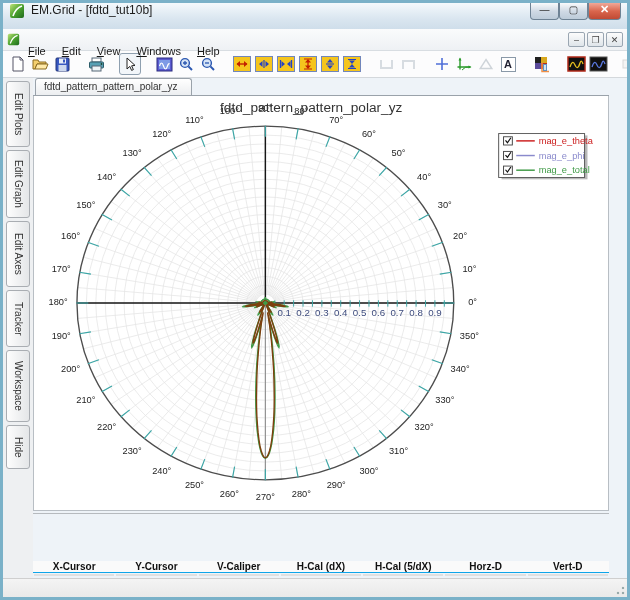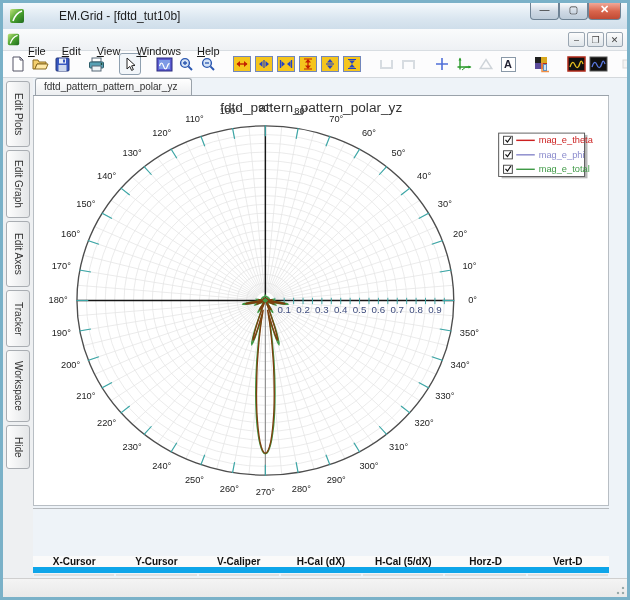--- a/index.html
+++ b/index.html
@@ -7,21 +7,21 @@
   .window{
     width:630px;height:600px;
     border:3px solid #7ab1c8;
     background:#eef3f8;
     display:flex;flex-direction:column;
     font-family:"Liberation Sans", sans-serif;
     position:relative;overflow:hidden;
   }
   
   .titlebar{height:26px;flex:0 0 26px;background:linear-gradient(#f4f9fc,#dae6f0 60%,#cfdeea);
-    display:flex;align-items:center;padding:0 6px;position:relative;gap:28px;}
+    display:flex;align-items:flex-start;padding:0 6px;position:relative;}
   .titlebar .ttl{font-size:12px;color:#1c1c1c;margin-left:6px;}
   .appicon{width:16px;height:16px;display:inline-block;}
   .capbtns{position:absolute;right:6px;top:-1px;display:flex;}
   .capbtn{width:29px;height:18px;border:1px solid #6e8294;border-top:none;
     background:linear-gradient(#fefefe,#cfd9e4 55%,#bccbd9);
     border-radius:0 0 4px 4px;margin-left:0;display:flex;align-items:center;justify-content:center;
     font-size:10px;color:#333;line-height:1;}
   .capbtn.close{width:33px;background:linear-gradient(#f3b0a0,#d9654c 55%,#c04a34);color:#fff;
     font-weight:bold;font-size:11px;}
   .capbtn .glyph{transform:translateY(-1px);}
@@ -55,21 +55,21 @@
   .doctabbar{height:18px;flex:0 0 18px;display:flex;align-items:flex-end;border-bottom:1px solid #9aa2aa;}
   .doctab{height:17px;background:linear-gradient(#ffffff,#eceef0);border:1px solid #9aa2aa;
     border-bottom:none;border-radius:3px 3px 0 0;font-size:10px;color:#333;
     padding:2px 14px 0 8px;margin-left:2px;}
   .plotwrap{flex:1;position:relative;background:#ffffff;border:1px solid #b8bec4;border-top:none;min-height:0;}
   .plotwrap svg{position:absolute;inset:0;width:100%;height:100%;}
   
   .readout{flex:0 0 30px;display:flex;flex-direction:column;margin-top:2px;border-top:1px solid #b6babe;}
   .ro-row{display:flex;flex:1;}
   .ro-h{flex:1;font-size:10px;font-weight:bold;color:#111;display:flex;align-items:center;
-    justify-content:center;background:#fafafa;border-bottom:6px solid #0ea5e9;margin-top:47px;}
+    justify-content:center;background:#fafafa;border-bottom:1px solid #0ea5e9;margin-top:47px;}
   .ro-v{flex:1;margin:1px 1px 2px 1px;background:#ededed;border:1px solid #e0e0e0;}
   .ro-v:nth-child(even){background:#e6e6e6;}
   
   .statusbar{height:19px;flex:0 0 19px;background:linear-gradient(#f4f4f4,#e9e9e9);
     border-top:1px solid #cfcfcf;position:relative;}
   .grip{position:absolute;right:1px;bottom:1px;width:13px;height:13px;
     background:
       radial-gradient(circle at 10px 10px,#9aa 1.3px,transparent 1.6px),
       radial-gradient(circle at 10px 5px,#9aa 1.3px,transparent 1.6px),
       radial-gradient(circle at 5px 10px,#9aa 1.3px,transparent 1.6px);}

